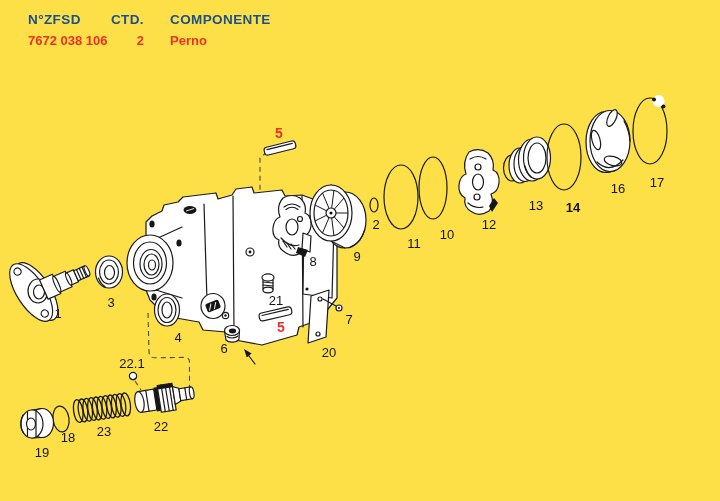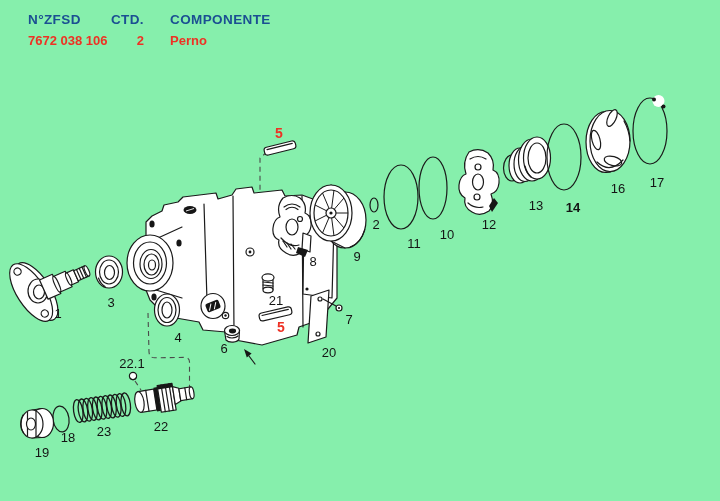--- a/index.html
+++ b/index.html
@@ -1,16 +1,16 @@
 <!DOCTYPE html>
 <html><head>
 <meta charset="utf-8">
 <style>
   html,body{margin:0;padding:0;background:#ffffff;}
-  .page{position:relative;width:720px;height:501px;background:#86efac;overflow:hidden;
+  .page{position:relative;width:720px;height:501px;background:#fde047;overflow:hidden;
         font-family:"Liberation Sans", sans-serif;}
   svg{display:block;}
   svg text{font-family:"Liberation Sans", sans-serif;}
   .hdr{font-size:13.5px;font-weight:bold;letter-spacing:.4px;}
   .val{font-size:13px;font-weight:bold;}
   .lbl{font-size:13px;fill:#141414;}
   .lbl-red{font-size:14px;font-weight:bold;}
   .ln{stroke:#1a1a1a;fill:none;stroke-width:1.2;stroke-linejoin:round;stroke-linecap:round;}
   .fw{stroke:#1a1a1a;fill:#ffffff;stroke-width:1.2;stroke-linejoin:round;}
   .dk{fill:#161616;stroke:none;}

